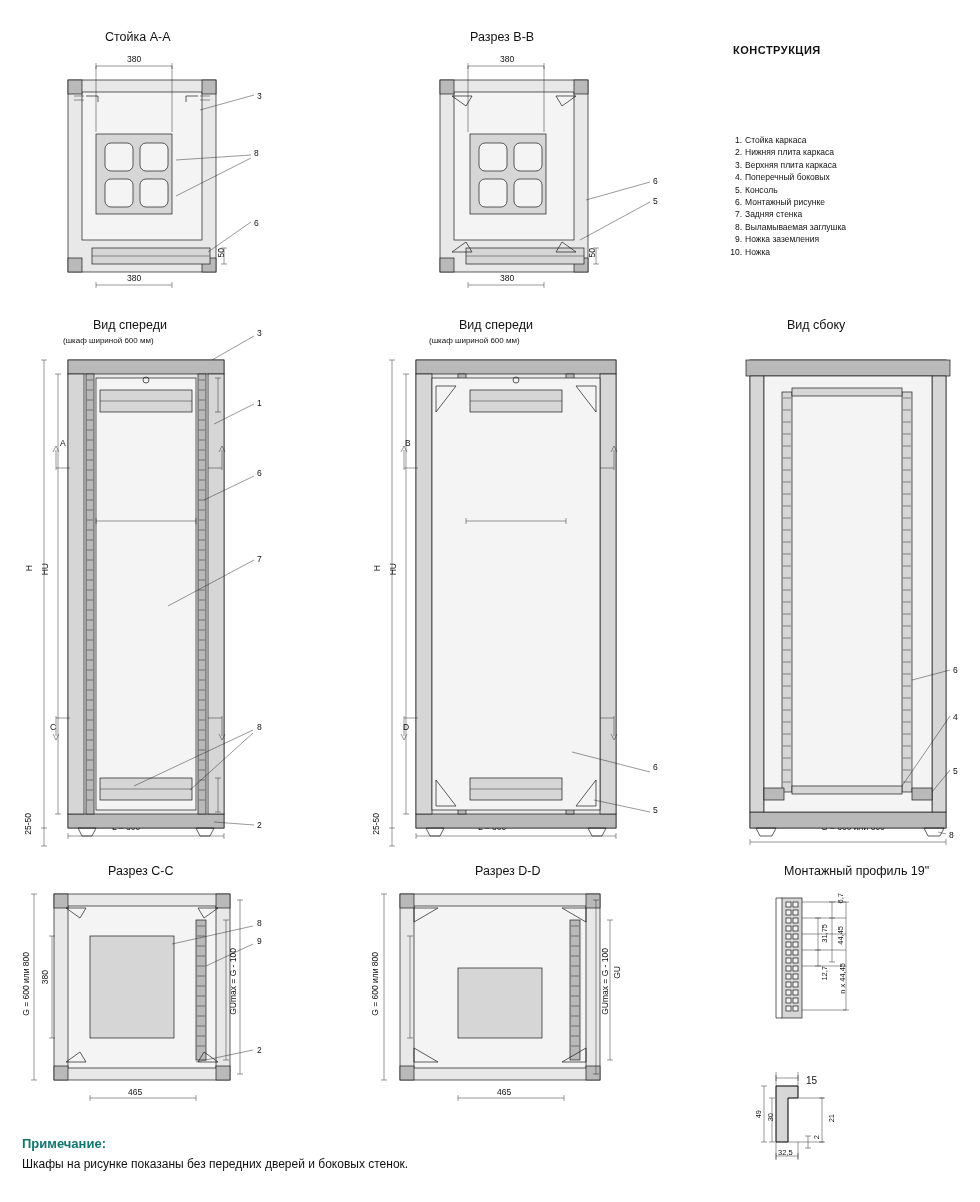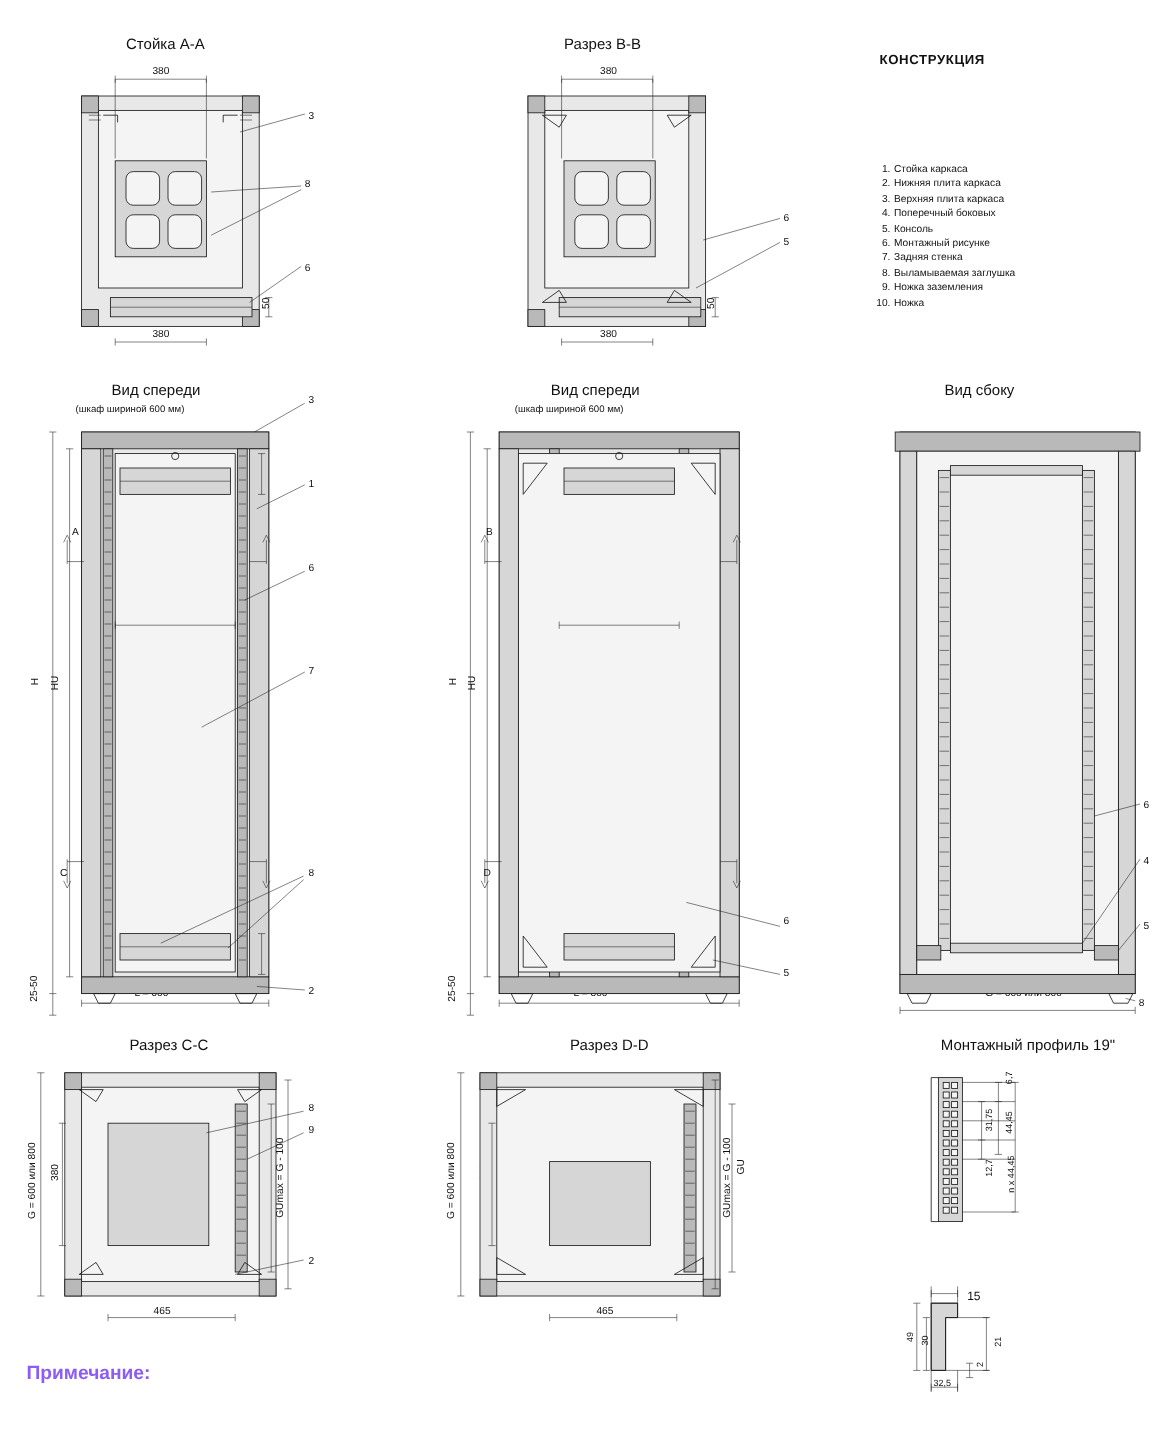--- a/index.html
+++ b/index.html
@@ -7,21 +7,21 @@
   .root{position:relative;width:980px;height:1202px;overflow:hidden;}
   .ttl{position:absolute;font-size:12.5px;color:#111;white-space:nowrap;}
   .sub{position:absolute;font-size:8px;color:#111;white-space:nowrap;}
   .dim{position:absolute;font-size:8.5px;color:#111;white-space:nowrap;}
   .lbl{position:absolute;font-size:8.5px;color:#111;white-space:nowrap;}
   .vert{writing-mode:vertical-rl;transform:rotate(180deg);}
   .panelTitle{position:absolute;font-size:11px;font-weight:bold;letter-spacing:.5px;color:#111;}
   .legend{position:absolute;font-size:8.5px;line-height:12.4px;color:#111;}
   .legend div{white-space:nowrap;}
   .legend .num{display:inline-block;width:14px;text-align:right;margin-right:3px;}
-  .noteTitle{position:absolute;font-size:16px;font-weight:bold;color:#8b5cf6;}
+  .noteTitle{position:absolute;font-size:13px;font-weight:bold;color:#0f766e;}
   .noteBody{position:absolute;font-size:12px;color:#111;}
   svg{position:absolute;left:0;top:0;overflow:visible;}
   .ln{stroke:#1a1a1a;stroke-width:.7;fill:none;}
   .lnT{stroke:#1a1a1a;stroke-width:.45;fill:none;}
   .fillL{fill:#e8e8e8;stroke:#1a1a1a;stroke-width:.7;}
   .fillM{fill:#d6d6d6;stroke:#1a1a1a;stroke-width:.7;}
   .fillD{fill:#b9b9b9;stroke:#1a1a1a;stroke-width:.7;}
   .fillW{fill:#f4f4f4;stroke:#1a1a1a;stroke-width:.7;}
 </style>
 </head>
@@ -48,20 +48,21 @@
     <div><span class="num">4.</span><span>Поперечный боковых</span></div>
     <div><span class="num">5.</span><span>Консоль</span></div>
     <div><span class="num">6.</span><span>Монтажный рисунке</span></div>
     <div><span class="num">7.</span><span>Задняя стенка</span></div>
     <div><span class="num">8.</span><span>Выламываемая заглушка</span></div>
     <div><span class="num">9.</span><span>Ножка заземления</span></div>
     <div><span class="num">10.</span><span>Ножка</span></div>
   </div>
 
   <div class="noteTitle" style="left:22px;top:1136px;">Примечание:</div>
+  <div class="noteBody" style="left:22px;top:1157px;">Шкафы на рисунке показаны без передних дверей и боковых стенок.</div>
 
   <div class="dim" style="left:127px;top:54px;">380</div>
   <div class="dim" style="left:127px;top:273px;">380</div>
   <div class="dim vert" style="left:216px;top:248px;">50</div>
   <div class="lbl" style="left:257px;top:91px;">3</div>
   <div class="lbl" style="left:254px;top:148px;">8</div>
   <div class="lbl" style="left:254px;top:218px;">6</div>
 
   <div class="dim" style="left:500px;top:54px;">380</div>
   <div class="dim" style="left:500px;top:273px;">380</div>

